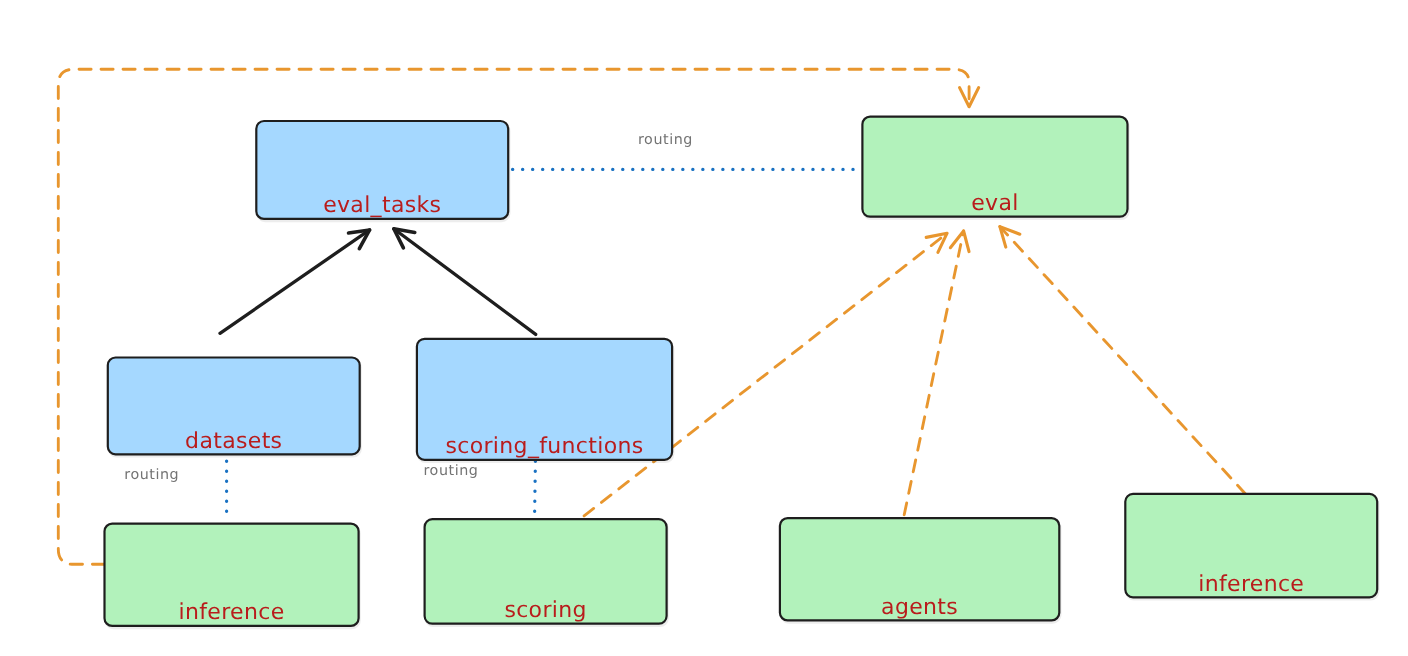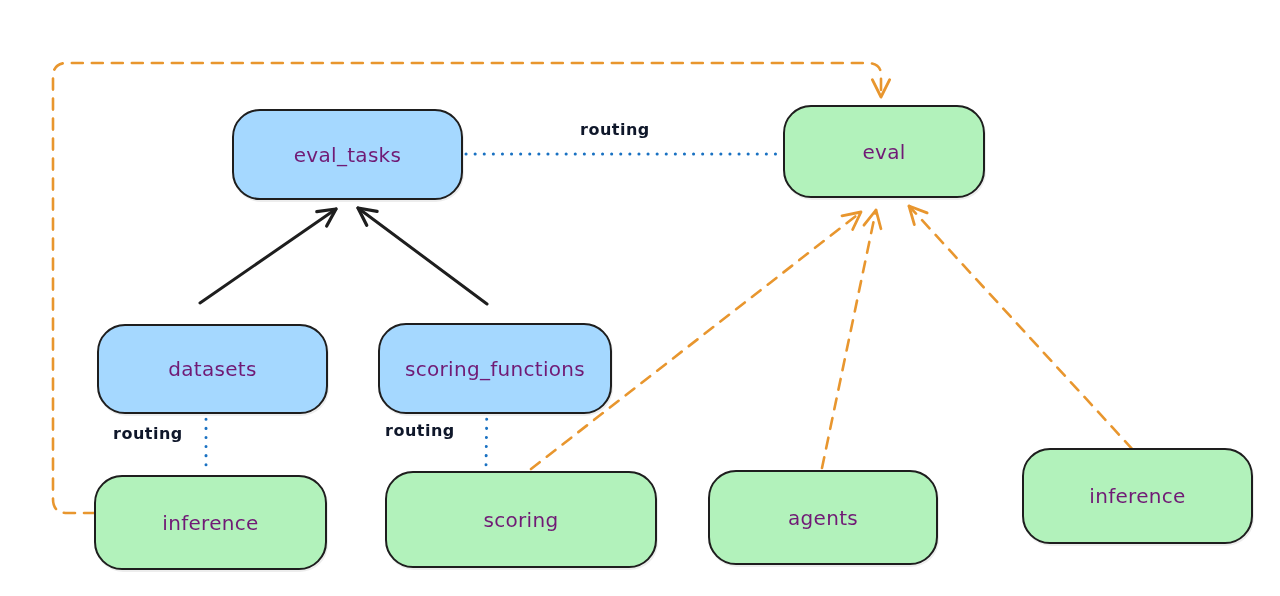--- a/index.html
+++ b/index.html
@@ -3,30 +3,30 @@
 <meta charset="utf-8">
 <style>
   html,body { margin:0; padding:0; background:#ffffff; }
   .canvas {
     position:relative; width:1280px; height:596px; background:#ffffff;
     font-family:"DejaVu Sans", sans-serif; overflow:hidden;
   }
   .edges { position:absolute; left:0; top:0; width:1280px; height:596px; }
   .node {
     position:absolute; box-sizing:border-box;
-    border:2.5px solid #1e1e1e; border-radius:28px;
-    display:flex; align-items:center; justify-content:center;
-    color:#701a75; font-size:20px; letter-spacing:0.3px;
+    border:2.5px solid #1e1e1e; border-radius:8px;
+    display:flex; align-items:flex-end; justify-content:center;
+    color:#b91c1c; font-size:20px; letter-spacing:0.3px;
     box-shadow:1px 2px 0 rgba(30,30,30,0.08);
   }
   .node.blue  { background:#a5d8ff; }
   .node.green { background:#b2f2bb; }
   .edge-label {
-    position:absolute; color:#0f172a; font-weight:bold;
-    font-size:16px; letter-spacing:0.5px; white-space:nowrap;
+    position:absolute; color:#737373; font-weight:normal;
+    font-size:13px; letter-spacing:0.5px; white-space:nowrap;
   }
 </style>
 </head>
 <body>
 
 <div class="canvas">
 
   <svg class="edges" viewBox="0 0 1280 596" xmlns="http://www.w3.org/2000/svg">
     <defs>
       <marker id="arrow-black" markerUnits="userSpaceOnUse" markerWidth="26" markerHeight="26" viewBox="0 0 24 24" refX="21" refY="12" orient="auto">
@@ -49,34 +49,34 @@
     <line x1="822" y1="468" x2="876" y2="210" stroke="#e8962e" stroke-width="2.6" stroke-linecap="round" stroke-dasharray="11 9" marker-end="url(#arrow-orange)"></line>
     <line x1="1146" y1="464" x2="909" y2="206" stroke="#e8962e" stroke-width="2.6" stroke-linecap="round" stroke-dasharray="11 9" marker-end="url(#arrow-orange)"></line>
   </svg>
 
   <div class="node blue" style="left:232px; top:109px; width:231px; height:91px;">
     <span>eval_tasks</span>
   </div>
   <div class="node blue" style="left:97px; top:324px; width:231px; height:90px;">
     <span>datasets</span>
   </div>
-  <div class="node blue" style="left:378px; top:323px; width:234px; height:91px;">
+  <div class="node blue" style="left:378px; top:307px; width:234px; height:112px;">
     <span>scoring_functions</span>
   </div>
 
-  <div class="node green" style="left:783px; top:105px; width:202px; height:93px;">
+  <div class="node green" style="left:783px; top:105px; width:243px; height:93px;">
     <span>eval</span>
   </div>
   <div class="node green" style="left:94px; top:475px; width:233px; height:95px;">
     <span>inference</span>
   </div>
-  <div class="node green" style="left:385px; top:471px; width:272px; height:97px;">
+  <div class="node green" style="left:385px; top:471px; width:222px; height:97px;">
     <span>scoring</span>
   </div>
-  <div class="node green" style="left:708px; top:470px; width:230px; height:95px;">
+  <div class="node green" style="left:708px; top:470px; width:256px; height:95px;">
     <span>agents</span>
   </div>
   <div class="node green" style="left:1022px; top:448px; width:231px; height:96px;">
     <span>inference</span>
   </div>
 
   <div class="edge-label" style="left:580px; top:120px;">routing</div>
   <div class="edge-label" style="left:113px; top:424px;">routing</div>
   <div class="edge-label" style="left:385px; top:421px;">routing</div>
 

